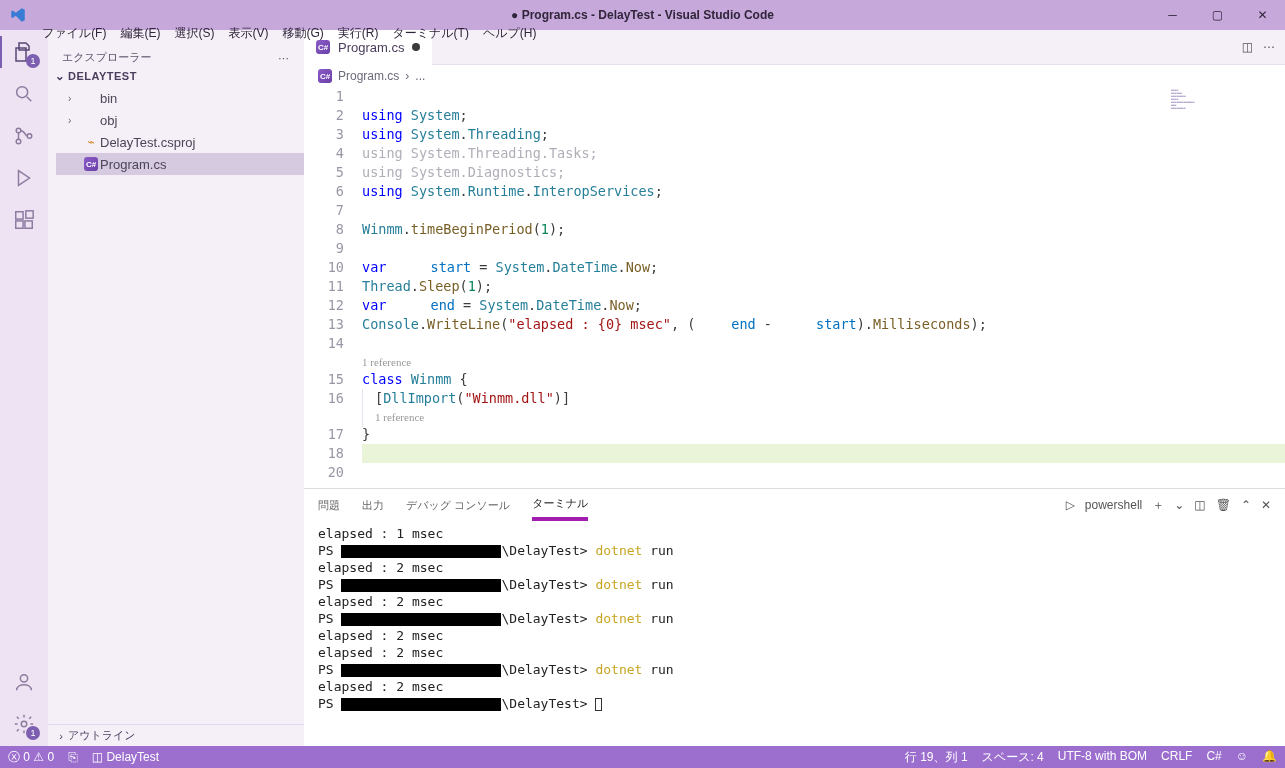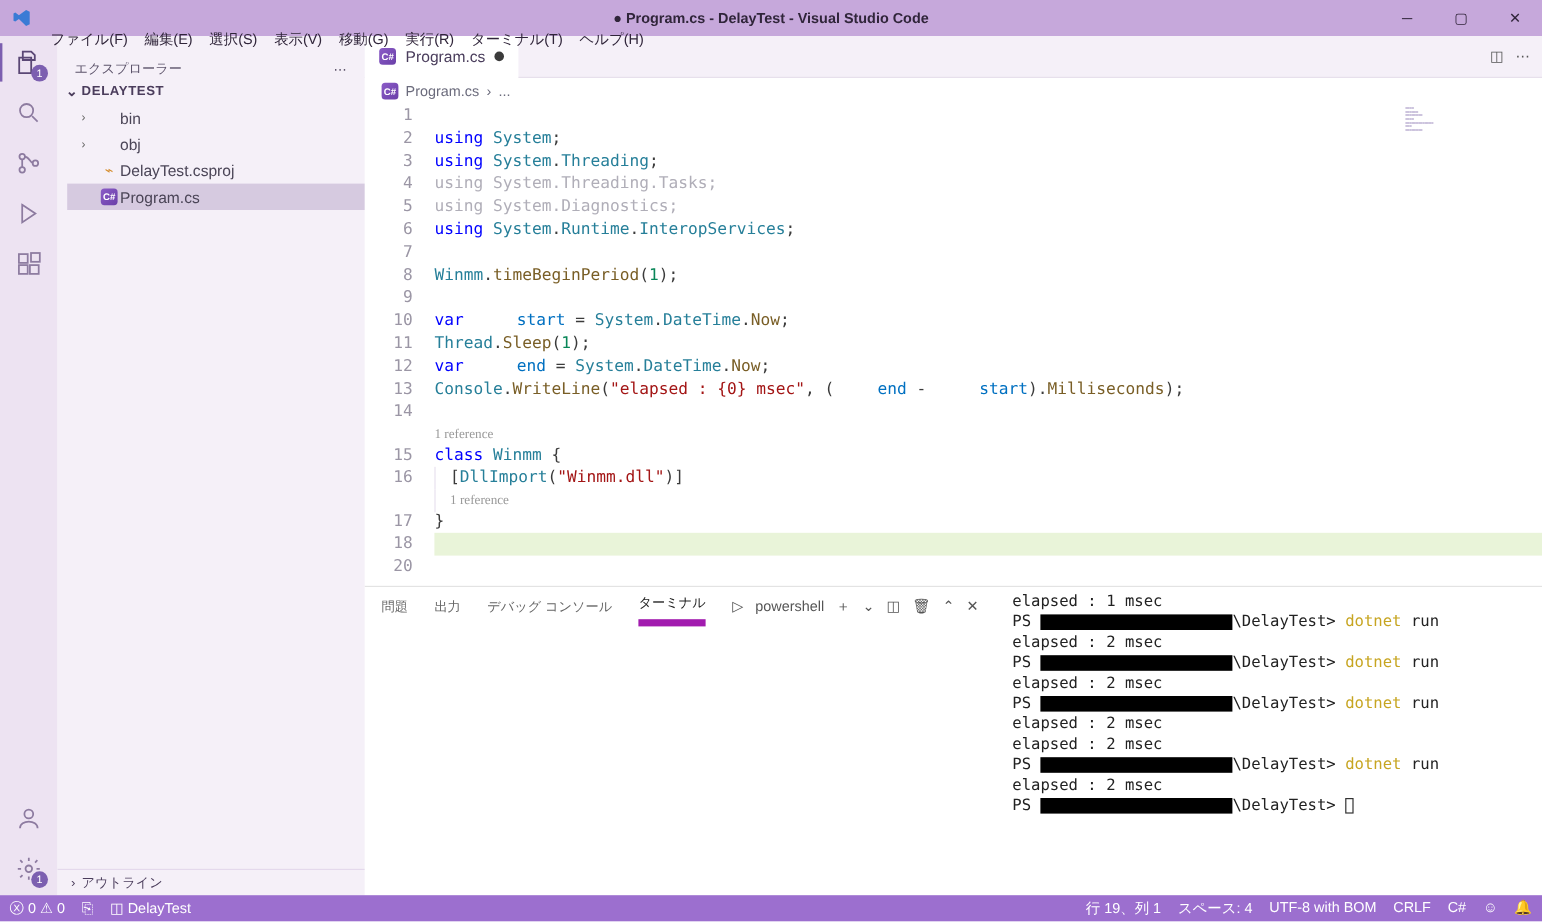--- a/index.html
+++ b/index.html
@@ -39,23 +39,23 @@
   .ed-wrap { flex:1; display:flex; overflow:hidden; position:relative; background:#fff; font-family:Consolas,monospace; font-size:13.5px; }
   .gutter { width:58px; text-align:right; color:#9b96a5; padding-right:18px; }
   .gutter .ln { height:19px; line-height:19px; }
   .code { flex:1; position:relative; }
   .code .cl { height:19px; line-height:19px; white-space:pre; }
   .code .hl { background:#e9f4d9; width:100%; }
   .minimap { position:absolute; right:14px; top:2px; width:100px; height:60px;  font-size:3px; line-height:3px; color:#a090c0; overflow:hidden; }
   .codelens { color:#999; font-size:11px; font-family:"Segoe UI"; }
   .kw { color:#0000ff; } .ty { color:#267f99; } .mth { color:#795e26;margin-top:24px; } .str { color:#a31515; } .num { color:#098658; } .dim { color:#b0aeb8; } .var { color:#0070c1;margin-left:36px; }
   .guide { border-left:1px solid #e8e2ee; padding-left:12px; display:inline-block; height:19px; vertical-align:top;}
-  .panel { height:258px; border-top:1px solid #ddd; display:flex; flex-direction:row; background:#fff; }
+  .panel { height:258px; border-top:1px solid #ddd; display:flex; flex-direction:column; background:#fff; }
   .ptabs { height:32px; display:flex; align-items:center; padding:0 14px; gap:22px; font-size:11px; color:#666; }
-  .ptabs span.act { color:#222; border-bottom:6px solid #a21caf; padding-bottom:6px; margin-top:6px; }
+  .ptabs span.act { color:#222; border-bottom:4px solid #a21caf; padding-bottom:6px; margin-top:6px; }
   .ptabs .pr { margin-left:auto; display:flex; gap:10px; align-items:center; font-size:12px; color:#555; }
   .term { flex:1; padding:4px 14px; font-family:Consolas,monospace; font-size:13px; line-height:17px; color:#222; overflow:hidden; }
   .blk { background:#000; color:#000; display:inline-block; height:13px; vertical-align:middle; }
   .cmd { color:#c7a521; }
   .status { height:22px; background:#9c6fcf; color:#fff; display:flex; align-items:center; font-size:12px; padding:0 8px; gap:14px; }
   .status .r { margin-left:auto; display:flex; gap:14px; }
   .csicon{width:14px;height:14px;border-radius:3px;background:linear-gradient(135deg,#8b5cc7,#6a3fa8);display:inline-flex;align-items:center;justify-content:center;color:#fff;font-size:8px;font-weight:700;}
 </style>
 </head>
 <body>

